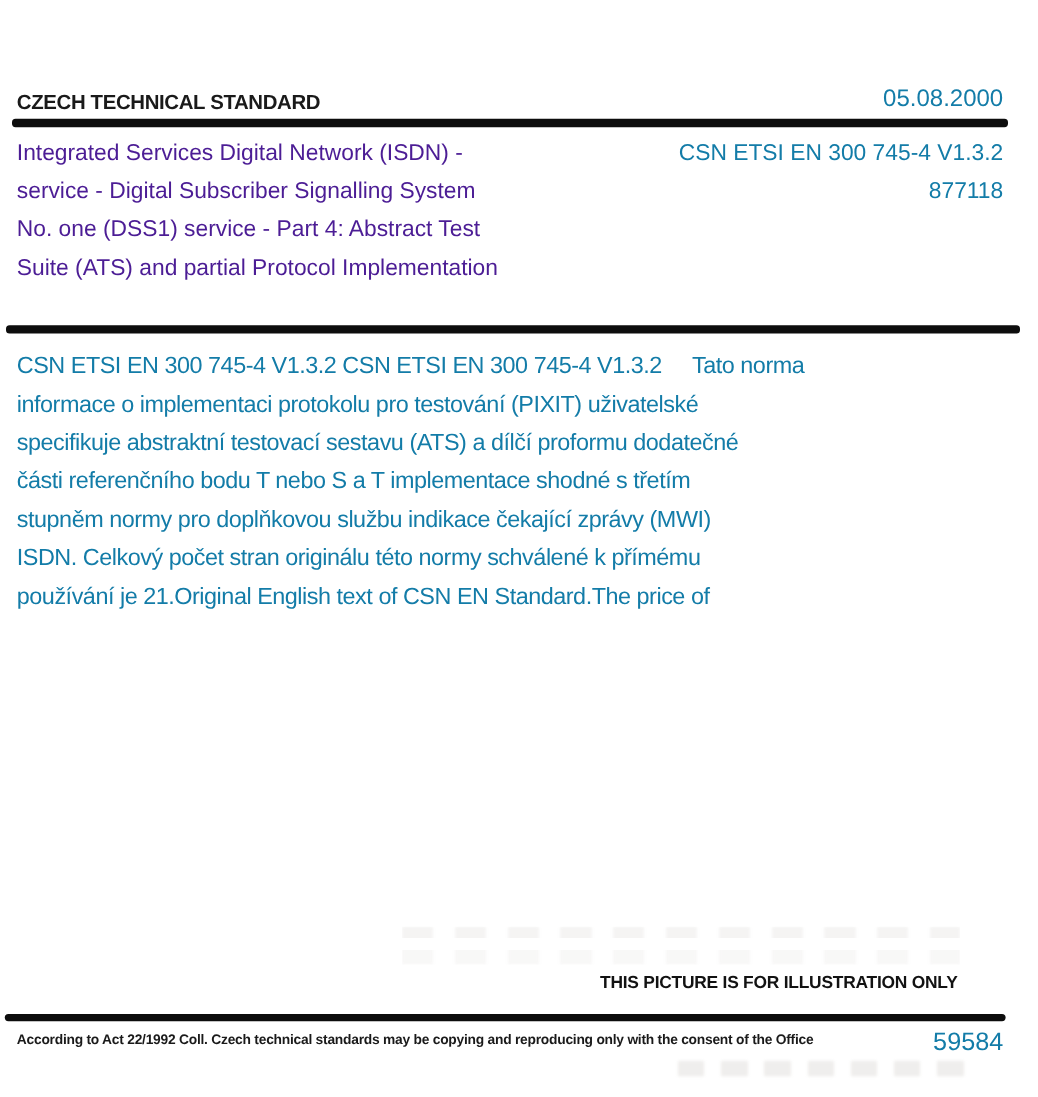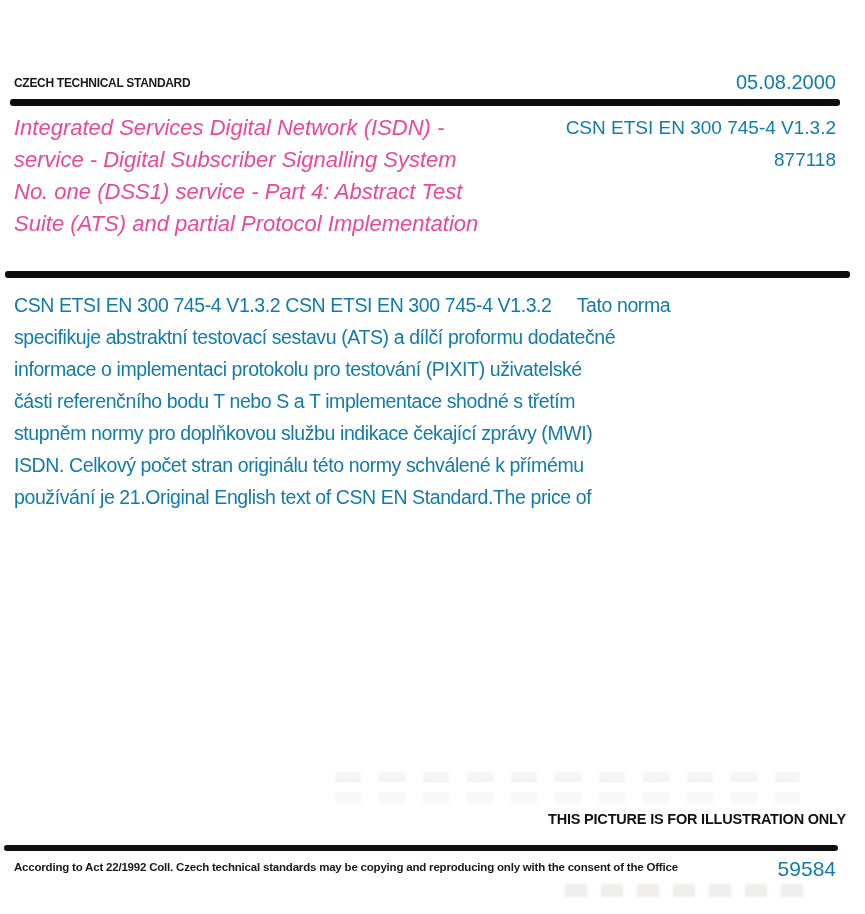--- a/index.html
+++ b/index.html
@@ -13,21 +13,21 @@
     height: 914px;
     background: #ffffff;
     font-family: "Liberation Sans", sans-serif;
     overflow: hidden;
   }
   
   .header-title {
     position: absolute;
     left: 14px;
     top: 76px;
-    font-size: 12px;
+    font-size: 17px;
     font-weight: bold;
     color: #1a1a1a;
     letter-spacing: -0.3px;
     white-space: nowrap;
   }
   .header-date {
     position: absolute;
     right: 29px;
     top: 71px;
     font-size: 20px;
@@ -42,24 +42,23 @@
   }
   .rule-1 { left: 10px;  top: 99px;  width: 830px; height: 7px; }
   .rule-2 { left: 5px;   top: 271px; width: 845px; height: 7px; }
   .rule-3 { left: 4px;   top: 845px; width: 834px; height: 6px; }
   
   .title-left {
     position: absolute;
     left: 14px;
     top: 112px;
     width: 500px;
-    font-size: 22px;
+    font-size: 19px;
     line-height: 32px;
-    color: #ec4899;
-    font-style: italic;
+    color: #4c1d95;
   }
   .title-right {
     position: absolute;
     right: 29px;
     top: 112px;
     text-align: right;
     font-size: 19px;
     line-height: 32px;
     color: #137ca8;
     white-space: nowrap;
@@ -102,21 +101,20 @@
   
   .illustration-note {
     position: absolute;
     left: 500px;
     top: 811px;
     font-size: 14.5px;
     font-weight: bold;
     letter-spacing: -0.2px;
     color: #121212;
     white-space: nowrap;
-    margin-left: 48px;
   }
   
   .footer-legal {
     position: absolute;
     left: 14px;
     top: 859px;
     font-size: 11.5px;
     font-weight: bold;
     letter-spacing: -0.2px;
     line-height: 16px;
@@ -151,22 +149,22 @@
 
   <div class="title-right">
     <div>CSN ETSI EN 300 745-4 V1.3.2</div>
     <div>877118</div>
   </div>
 
   <div class="rule rule-2"></div>
 
   <div class="abstract">
     <div>CSN ETSI EN 300 745-4 V1.3.2 CSN ETSI EN 300 745-4 V1.3.2&nbsp;&nbsp;&nbsp;&nbsp;&nbsp;Tato norma</div>
+    <div>informace o implementaci protokolu pro testování (PIXIT) uživatelské</div>
     <div>specifikuje abstraktní testovací sestavu (ATS) a dílčí proformu dodatečné</div>
-    <div>informace o implementaci protokolu pro testování (PIXIT) uživatelské</div>
     <div>části referenčního bodu T nebo S a T implementace shodné s třetím</div>
     <div>stupněm normy pro doplňkovou službu indikace čekající zprávy (MWI)</div>
     <div>ISDN. Celkový počet stran originálu této normy schválené k přímému</div>
     <div>používání je 21.Original English text of CSN EN Standard.The price of</div>
   </div>
 
   <div class="wm wm-1"></div>
 
   <div class="illustration-note">THIS PICTURE IS FOR ILLUSTRATION ONLY</div>
 

